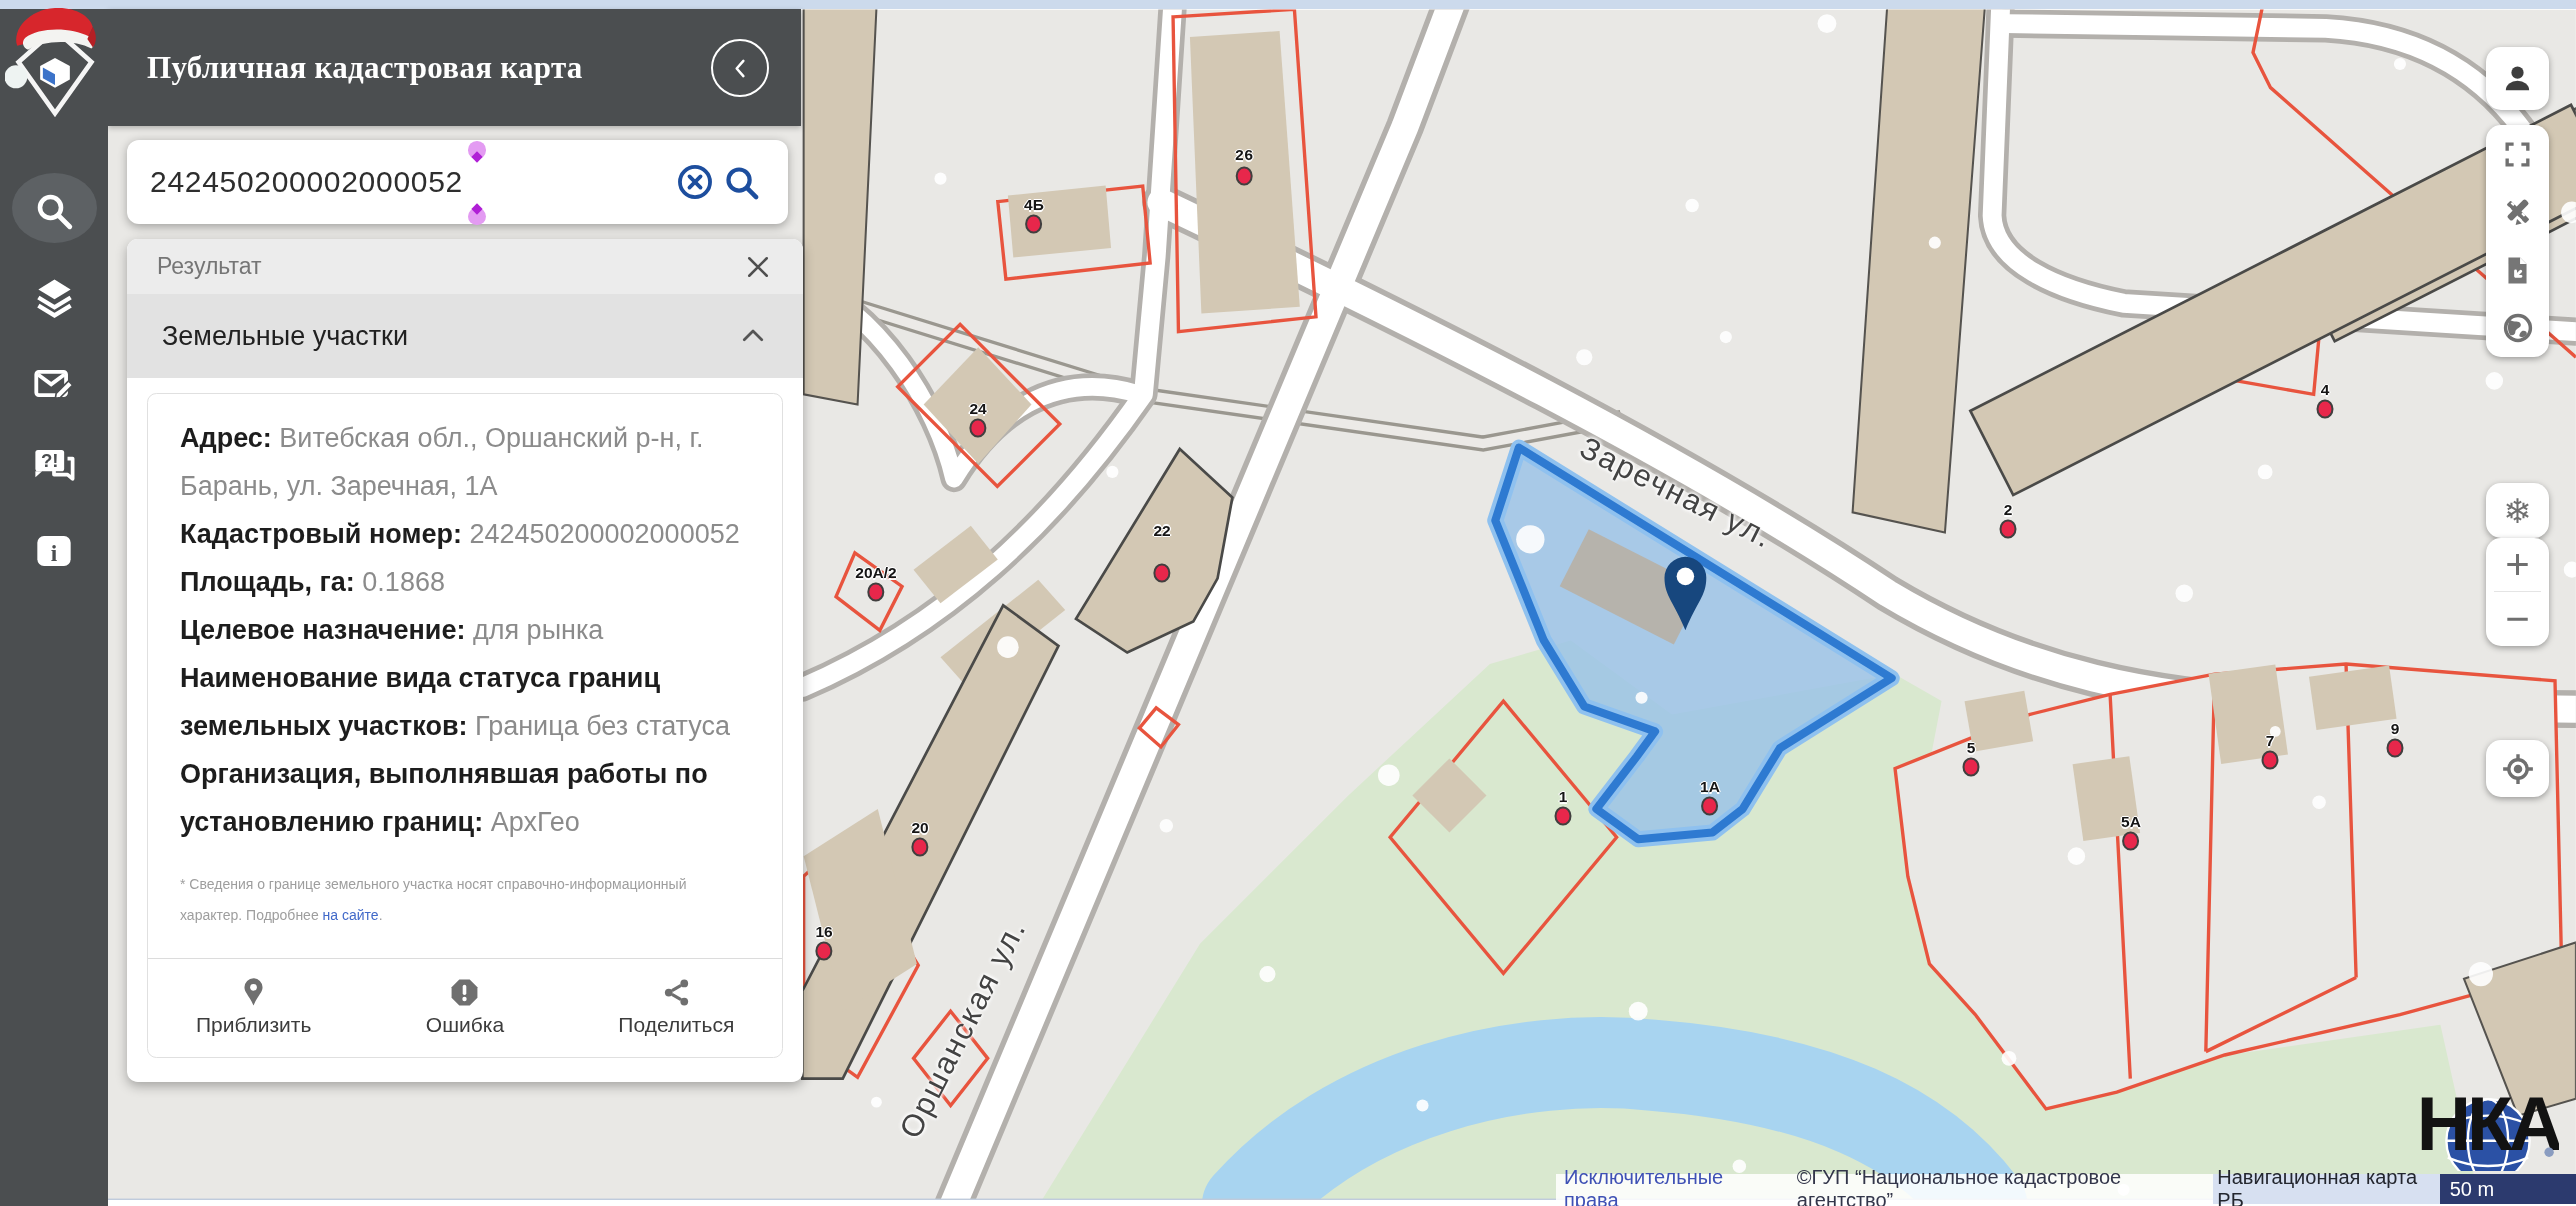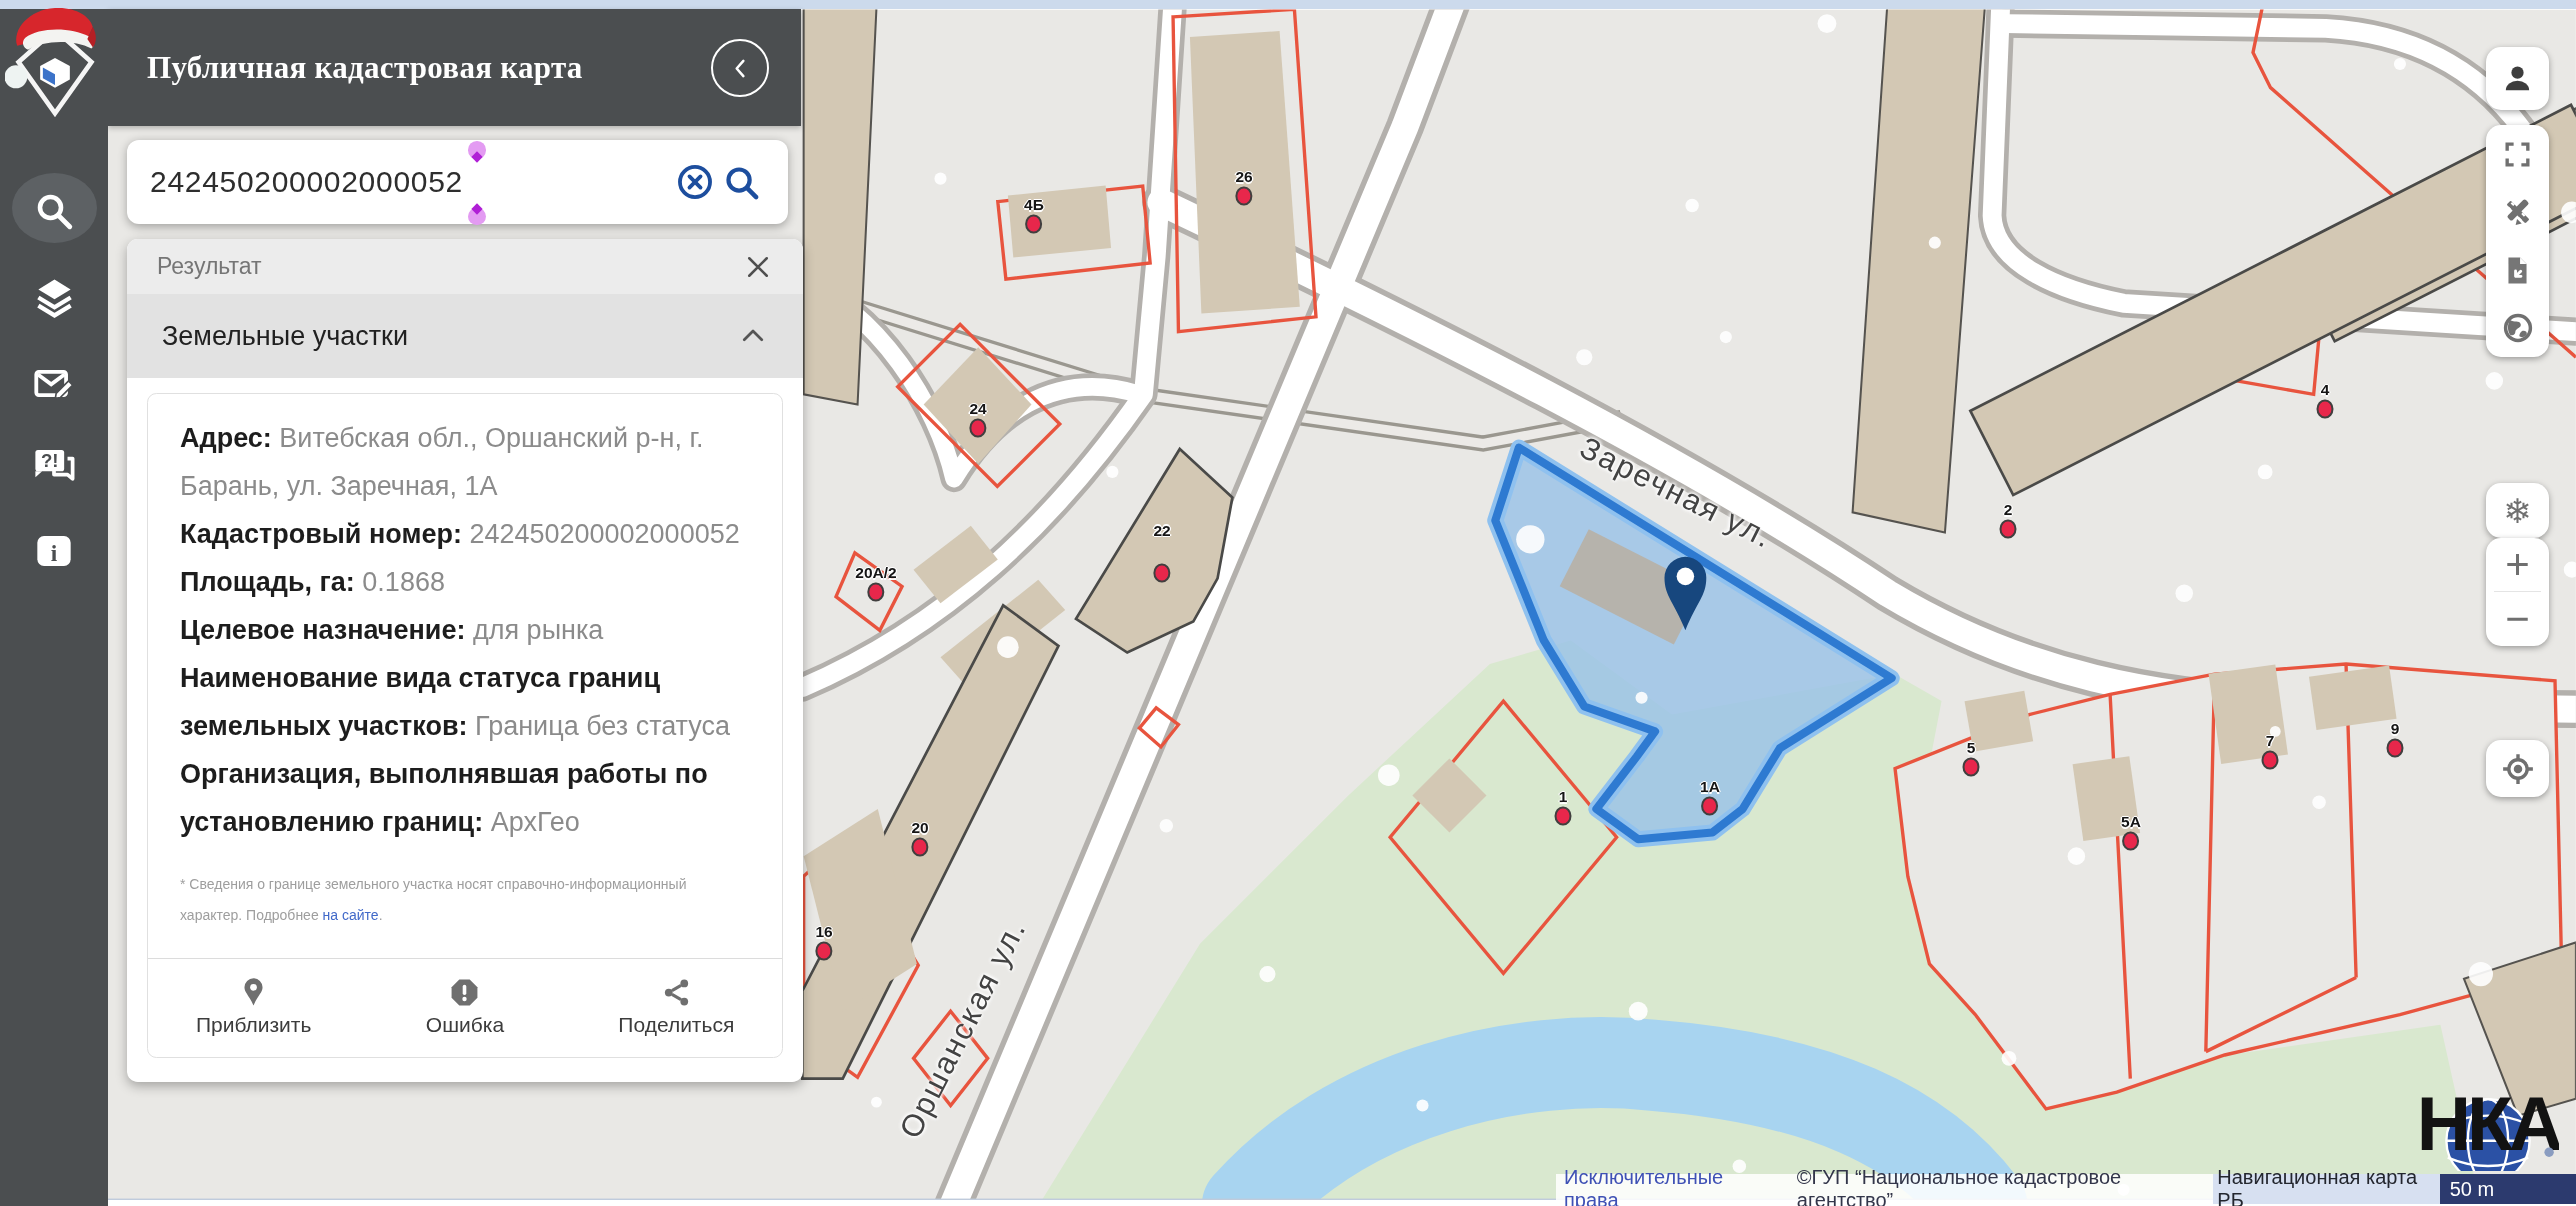--- a/index.html
+++ b/index.html
@@ -219,21 +219,21 @@
     </g>
 
     <rect x="160" y="1778" width="3661" height="11" fill="#bfcbdc"></rect>
   </g>
 </svg>
 
 <div class="street-label" style="left:1571px; top:475px; transform:rotate(26.5deg);">Заречная ул.</div>
 <div class="street-label" style="left:843px; top:1011px; transform:rotate(-63deg);">Оршанская ул.</div>
 
 <div id="markers">
-      <div class="marker" style="left: 1244px; top: 192px;">
+      <div class="marker" style="left: 1244px; top: 172px; font-family: Liberation Mono, monospace;">
         <span class="marker-label">26</span>
         <span class="marker-dot"></span>
       </div>
       <div class="marker" style="left: 1034px; top: 220px;">
         <span class="marker-label">4Б</span>
         <span class="marker-dot"></span>
       </div>
       <div class="marker" style="left: 978px; top: 424px;">
         <span class="marker-label">24</span>
         <span class="marker-dot"></span>

